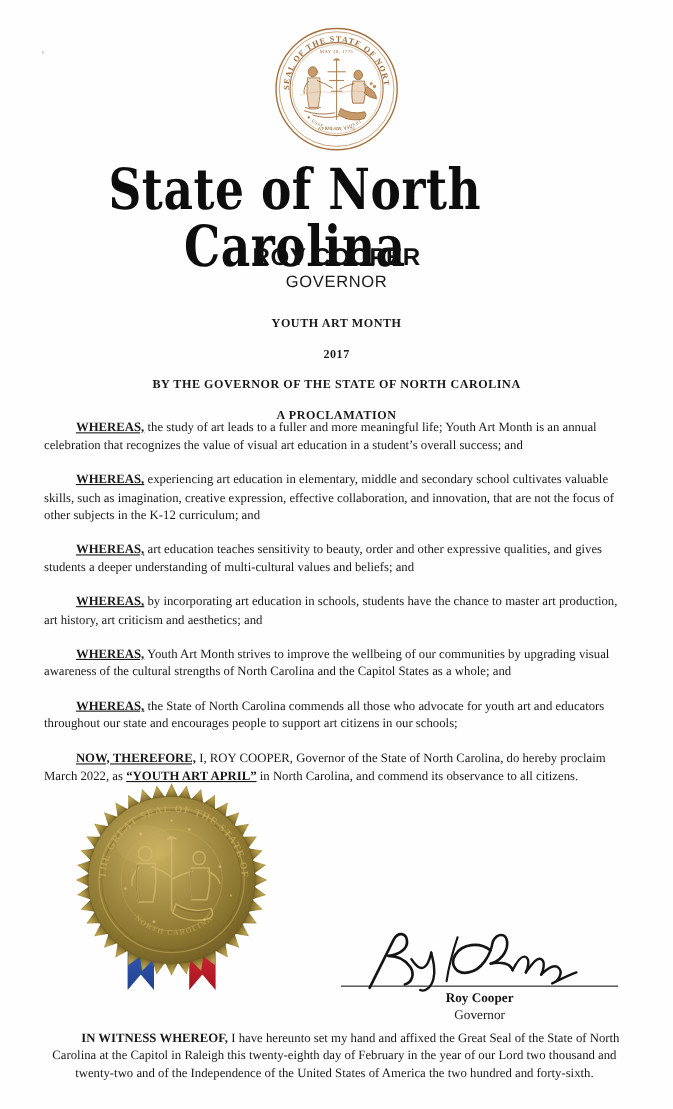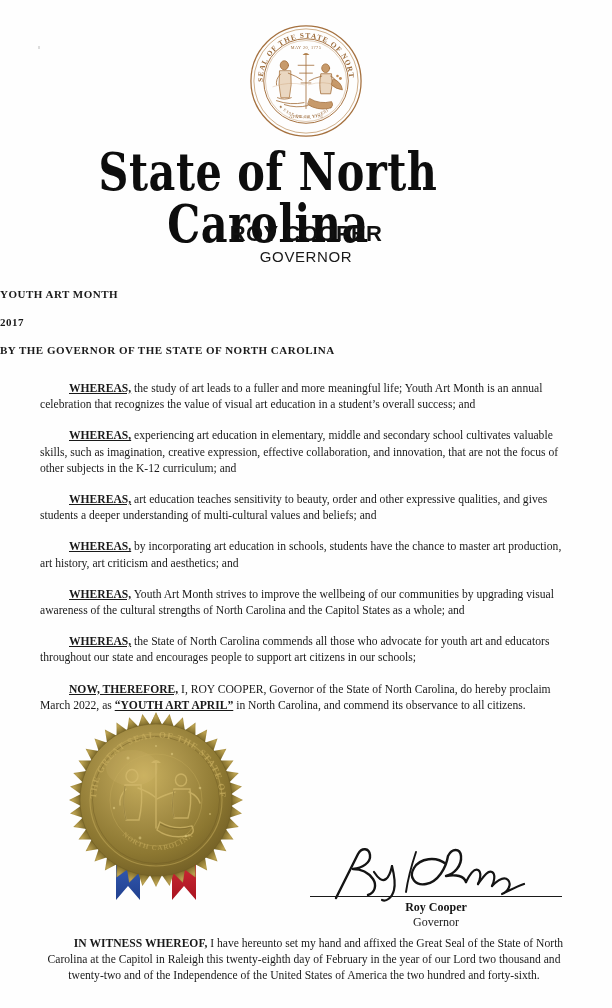--- a/index.html
+++ b/index.html
@@ -88,20 +88,21 @@
     letter-spacing: 0.6px;
     color: #1a1a1a;
   }
 
   
   .headings {
     position: absolute;
     top: 288px;
     left: 0;
     width: 612px;
+    text-align: center;
   }
   .headings .hline {
     font-family: "Liberation Serif", serif;
     font-weight: 700;
     font-size: 11px;
     letter-spacing: 0.5px;
     color: #1a1a1a;
     margin-bottom: 16px;
   }
   .headings .hline:last-child { margin-bottom: 0; }
@@ -272,20 +273,21 @@
     <span class="bl">State of North Carolina</span>
   </div>
 
   <div class="gov-name">ROY COOPER</div>
   <div class="gov-label">GOVERNOR</div>
 
   <div class="headings">
     <div class="hline">YOUTH ART MONTH</div>
     <div class="hline">2017</div>
     <div class="hline">BY THE GOVERNOR OF THE STATE OF NORTH CAROLINA</div>
+    <div class="hline">A PROCLAMATION</div>
   </div>
 
   <div class="body-text">
     <p class="para">
       <b>WHEREAS,</b><span> the study of art leads to a fuller and more meaningful life; Youth Art Month is an annual celebration that recognizes the value of visual art education in a student’s overall success; and</span>
     </p>
     <p class="para">
       <b>WHEREAS,</b><span> experiencing art education in elementary, middle and secondary school cultivates valuable skills, such as imagination, creative expression, effective collaboration, and innovation, that are not the focus of other subjects in the K-12 curriculum; and</span>
     </p>
     <p class="para">

